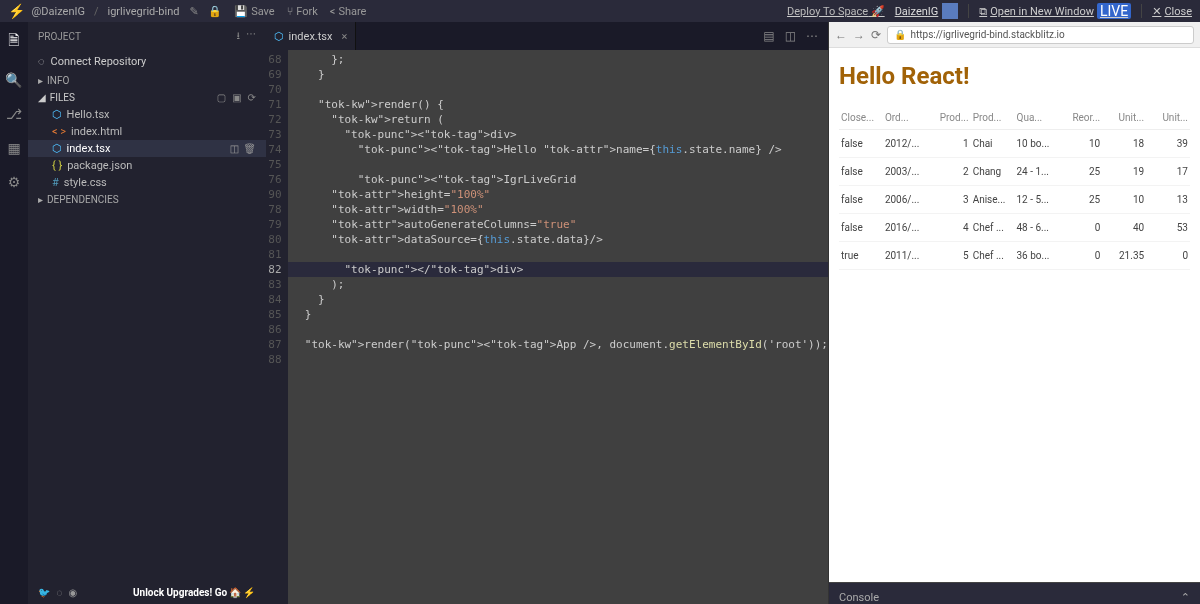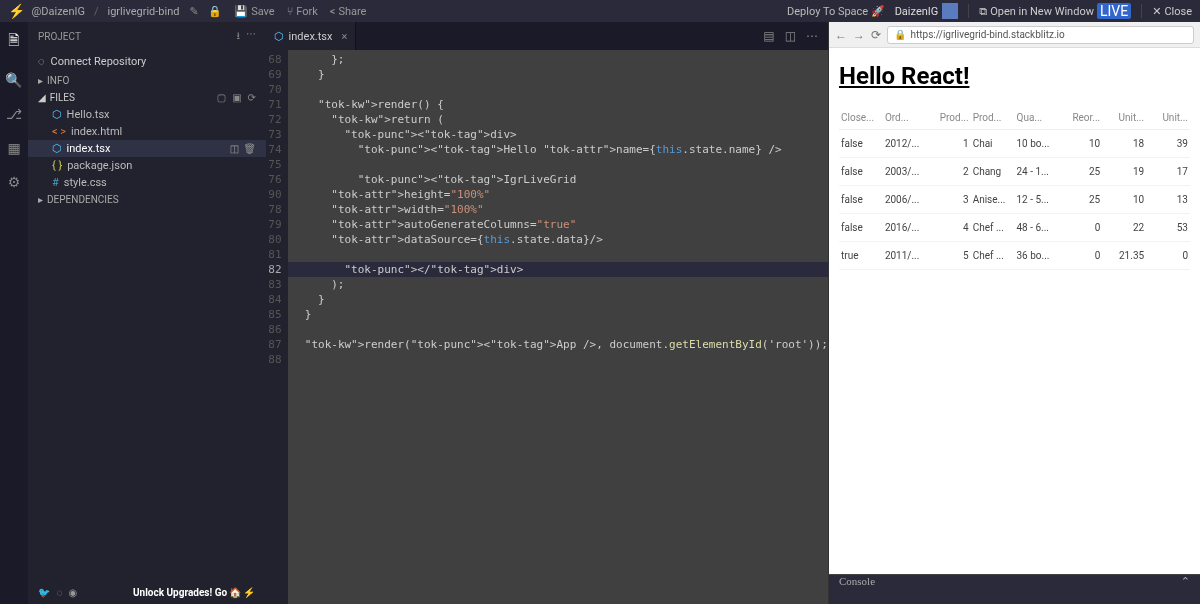--- a/index.html
+++ b/index.html
@@ -5,21 +5,21 @@
 * { margin:0; padding:0; box-sizing:border-box; }
 body { font-family:-apple-system,BlinkMacSystemFont,"Segoe UI",Roboto,sans-serif; background:#1e1e2e; color:#ccc; font-size:12px; overflow:hidden; width:1200px; height:604px; }
 .top-bar { height:22px; background:#2a2a3a; display:flex; align-items:center; padding:0 8px; font-size:11px; }
 .top-left { display:flex; align-items:center; gap:6px; }
 .bolt { color:#4a8cff; font-size:14px; }
 .crumb { color:#aaa; }
 .crumb-sep { color:#666; margin:0 3px; }
 .top-icon { color:#888; font-size:11px; margin-left:4px; }
 .top-actions { display:flex; gap:12px; margin-left:12px; color:#999; }
 .top-act { display:flex; align-items:center; gap:3px; cursor:pointer; }
-.top-right { margin-left:auto; display:flex; align-items:center; gap:10px; }
+.top-right { margin-left:auto; display:flex; align-items:center; gap:10px;text-decoration:underline; }
 .deploy { color:#bbb; cursor:pointer; }
 .user-badge { display:flex; align-items:center; gap:4px; color:#ddd;text-align:center; }
 .avatar { width:16px; height:16px; background:#5a7cbf; display:inline-block; }
 .tr-divider { width:1px; height:14px; background:#444; }
 .tr-btn { color:#ccc; display:flex; align-items:center; gap:3px; cursor:pointer; }
 .live-badge { background:#3366cc; color:#fff; font-size:14px; padding:0 3px; border-radius:2px; }
 
 .main { display:flex; height:582px; }
 .rail { width:28px; background:#1a1a28; display:flex; flex-direction:column; align-items:center; padding-top:8px; gap:18px; }
 .rail-icon { color:#888; font-size:14px; cursor:pointer; }
@@ -57,26 +57,26 @@
 .tok-str { color:#ce9178; }
 .tok-this { color:#569cd6; }
 .tok-fn { color:#dcdcaa; }
 
 .preview-pane { width:372px; background:#fff; display:flex; flex-direction:column; border-left:1px solid #333; }
 .browser-bar { height:26px; background:#f0f0f0; display:flex; align-items:center; padding:0 6px; gap:6px; border-bottom:1px solid #ddd; }
 .bb-btn { color:#777; font-size:12px; cursor:pointer; }
 .url-bar { flex:1; background:#fff; border:1px solid #ccc; border-radius:3px; height:18px; display:flex; align-items:center; padding:0 6px; font-size:10px; color:#555; gap:4px; }
 .lock { color:#3a3; }
 .preview-body { flex:1; padding:14px 10px; background:#fff; overflow:auto; }
-.preview-body h1 { font-size:24px; color:#000000; font-weight:700; margin-bottom:16px;text-decoration:underline; }
+.preview-body h1 { font-size:24px; color:#a16207; font-weight:700; margin-bottom:16px; }
 .grid-head { display:flex; font-size:10px; color:#888; border-bottom:1px solid #eee; padding:6px 0; }
 .grid-row { display:flex; font-size:10px; color:#444; border-bottom:1px solid #f3f3f3; padding:8px 0; }
 .gc { flex:1; overflow:hidden; text-overflow:ellipsis; white-space:nowrap; padding:0 2px; }
 .gc.num { text-align:right; }
-.console-bar { height:30px; background:#2a2a3a; color:#aaa; font-size:11px; display:flex; align-items:flex-start; padding:0 10px; justify-content:space-between; border-top:1px solid #444;font-family:Liberation Serif, serif; }
+.console-bar { height:22px; background:#2a2a3a; color:#aaa; font-size:11px; display:flex; align-items:flex-end; padding:0 10px; justify-content:space-between; border-top:1px solid #444; }
 </style>
 </head>
 <body>
 
 <div class="top-bar">
   <div class="top-left">
     <span class="bolt">⚡</span>
     <span class="crumb">@DaizenIG</span>
     <span class="crumb-sep">/</span>
     <span class="crumb">igrlivegrid-bind</span>
@@ -266,21 +266,21 @@
             <div class="gc num">10</div>
             <div class="gc num">13</div>
           </div>
           <div class="grid-row">
             <div class="gc">false</div>
             <div class="gc">2016/...</div>
             <div class="gc num">4</div>
             <div class="gc">Chef ...</div>
             <div class="gc">48 - 6...</div>
             <div class="gc num">0</div>
-            <div class="gc num">22</div>
+            <div class="gc num">40</div>
             <div class="gc num">53</div>
           </div>
           <div class="grid-row">
             <div class="gc">true</div>
             <div class="gc">2011/...</div>
             <div class="gc num">5</div>
             <div class="gc">Chef ...</div>
             <div class="gc">36 bo...</div>
             <div class="gc num">0</div>
             <div class="gc num">21.35</div>

